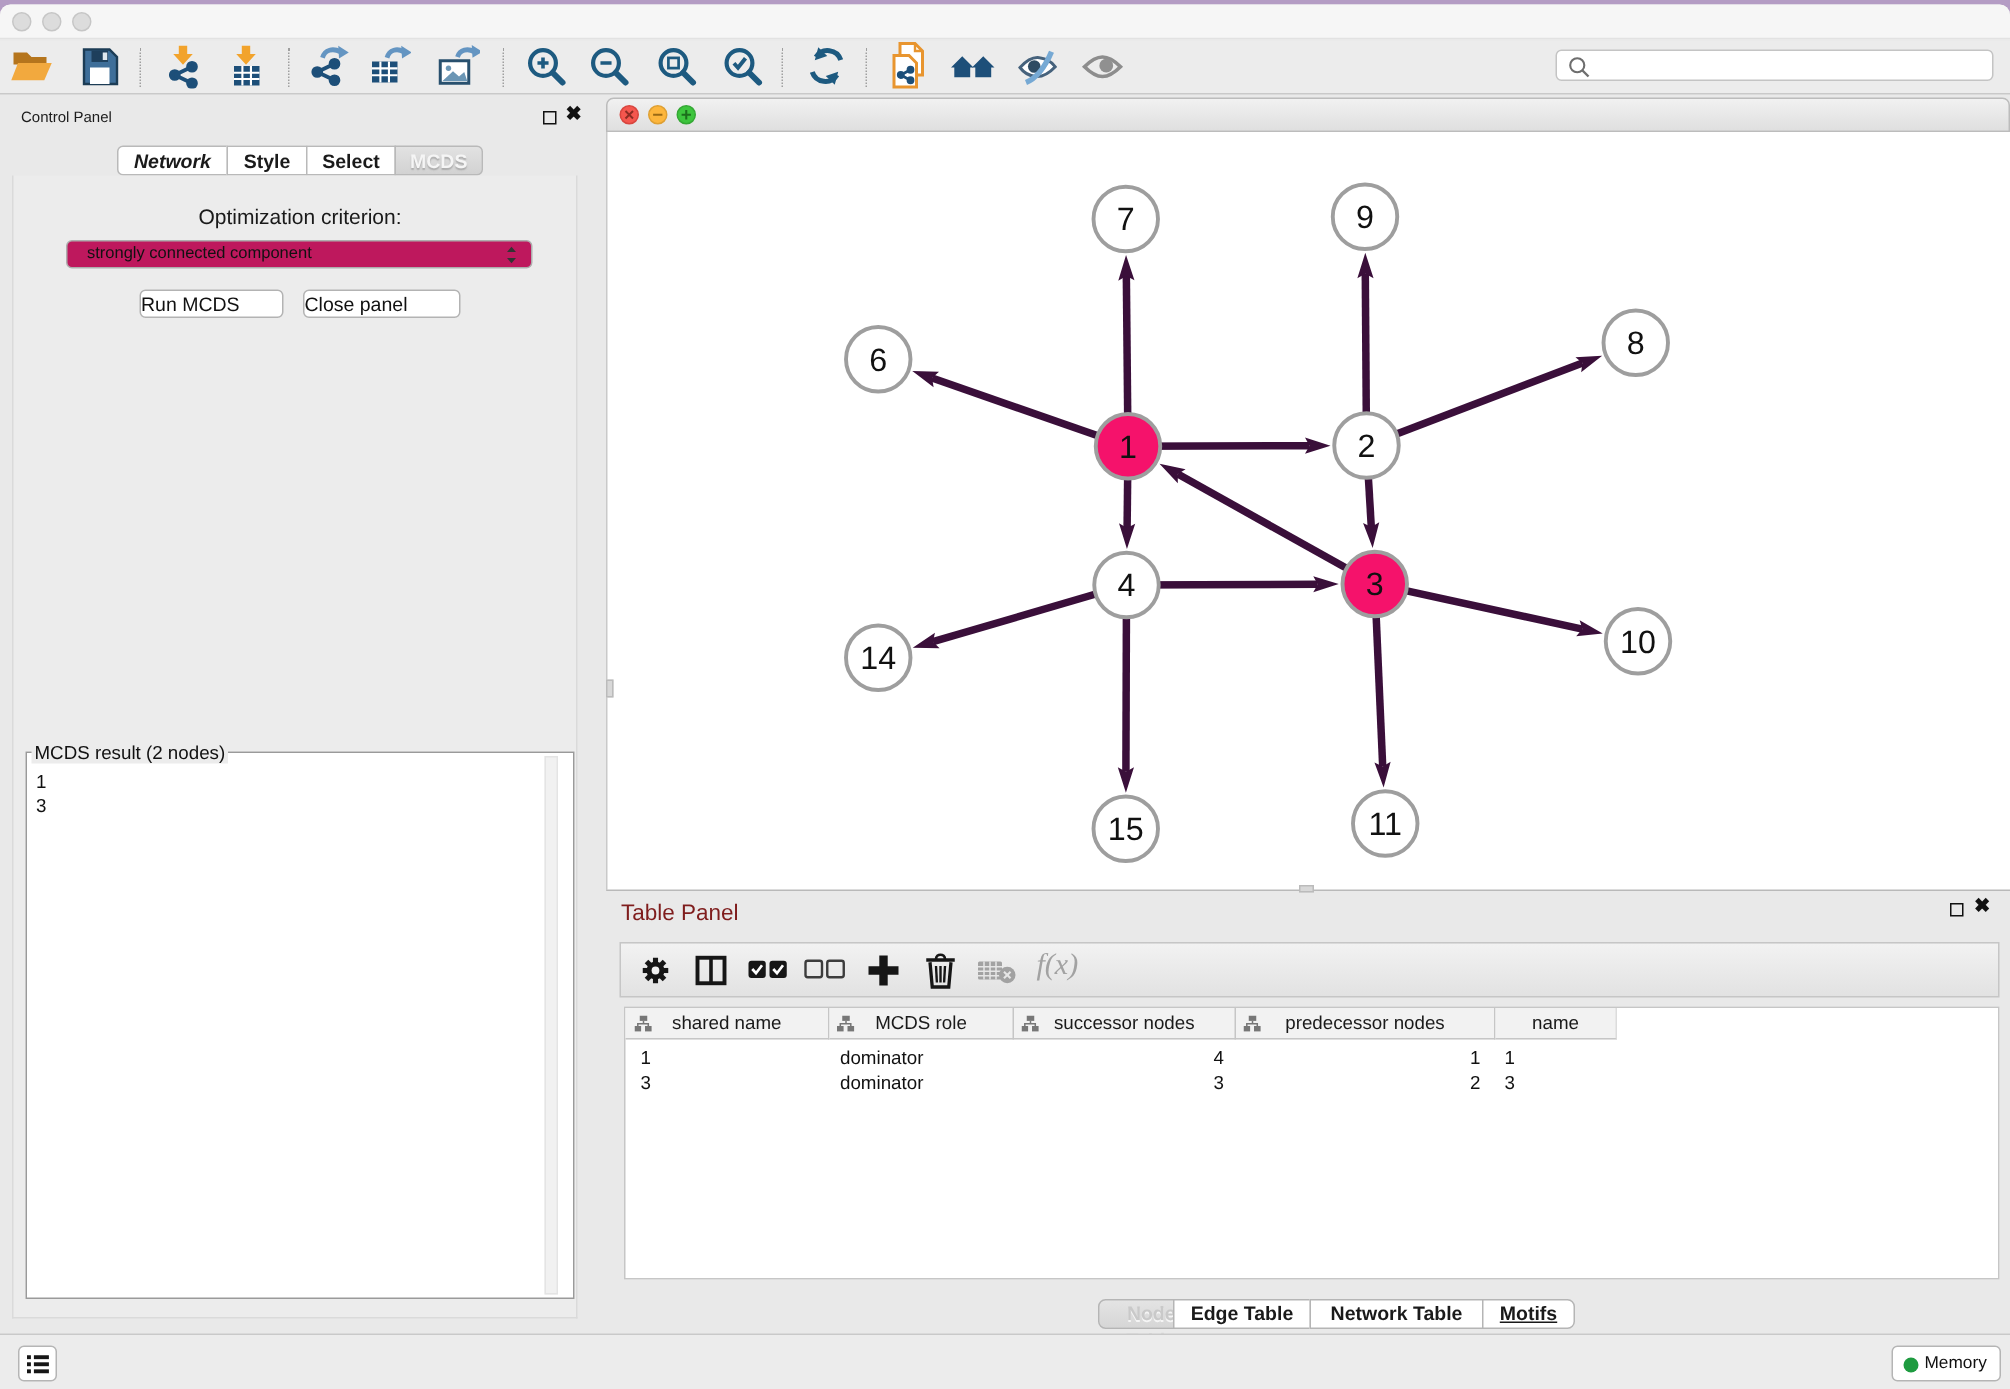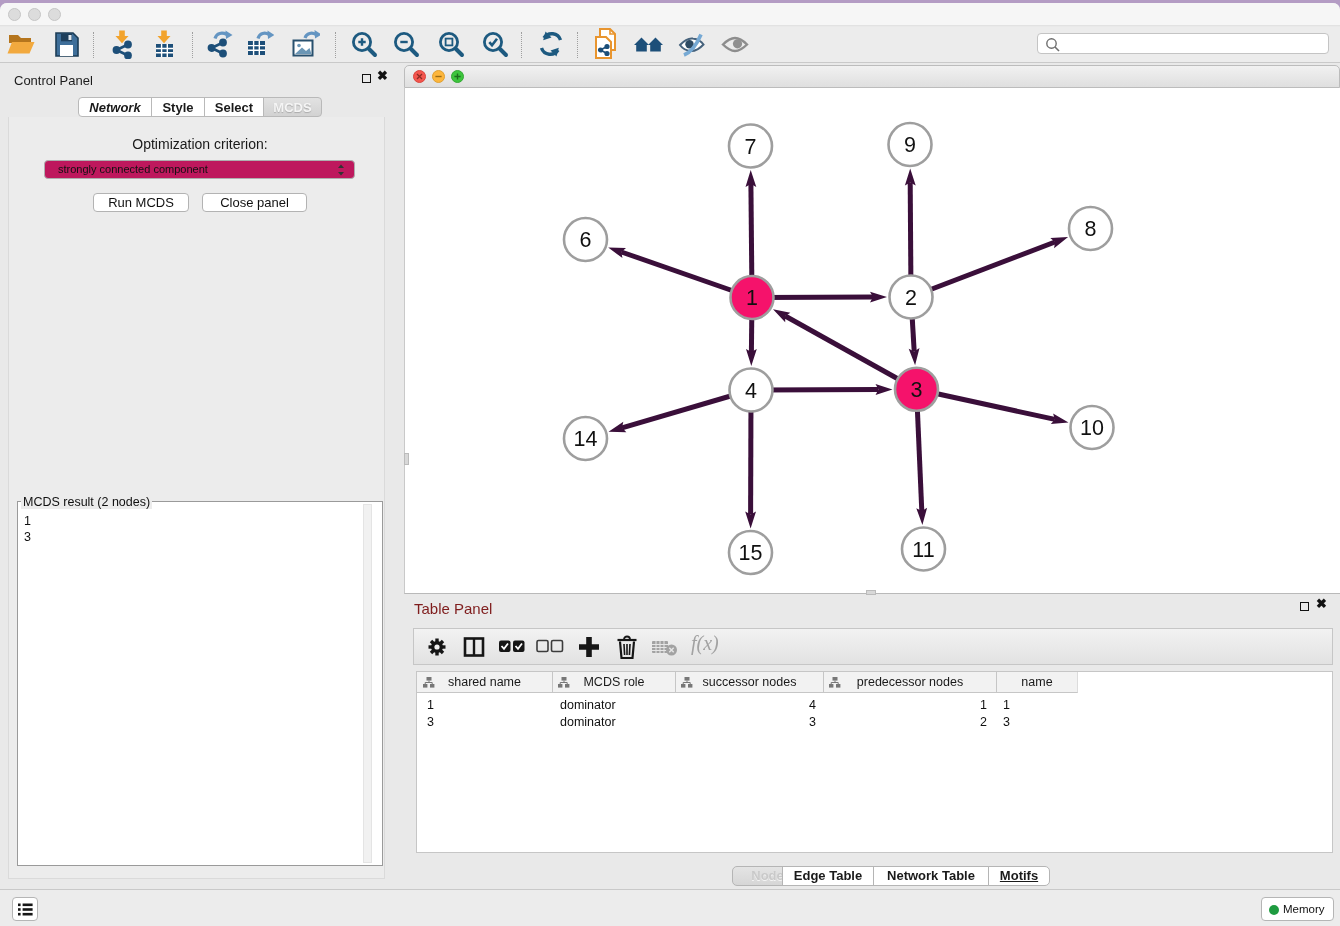--- a/index.html
+++ b/index.html
@@ -7,28 +7,28 @@
 body { background:#b49cc4; font-family:"Liberation Sans", sans-serif; position:relative; }
 .abs { position:absolute; }
 #win { position:absolute; left:0; top:3px; width:1340px; height:923px; background:#e9e9e9; border-radius:7px 7px 0 0; }
 #titlebar { position:absolute; left:0; top:3px; width:1340px; height:23px; background:#f6f6f6; border-radius:7px 7px 0 0; border-bottom:1px solid #e2e2e2; }
 .tl-circle { position:absolute; width:13px; height:13px; border-radius:50%; background:#dcdcdc; border:1px solid #c6c6c6; top:5px; }
 #title-text { position:absolute; top:3px; width:100%; text-align:center; font-size:13px; color:#b4b4b4; }
 #toolbar { position:absolute; left:0; top:27px; width:1340px; height:36px; background:#ececec; border-bottom:1px solid #c9c9c9; }
 .tbsep { position:absolute; top:5px; height:26px; width:0; border-left:1px dotted #9f9f9f; }
 #searchbox { position:absolute; left:1037px; top:33px; width:292px; height:21px; background:#fff; border:1px solid #c4c4c4; border-radius:4px; }
 
-#cp-title { position:absolute; left:14px; top:73px; font-size:13px; color:#1c1c1c; }
+#cp-title { position:absolute; left:14px; top:73px; font-size:10px; color:#1c1c1c; }
 .win-sq { position:absolute; width:9px; height:9px; border:1.5px solid #111; }
 .win-x { position:absolute; font-size:13px; font-weight:bold; color:#111; }
 .cptab { position:absolute; top:97px; height:20px; background:#fff; border:1px solid #b9b9b9; font-size:13px; font-weight:bold; color:#1a1a1a; text-align:center; line-height:19px; }
 #cp-inner { position:absolute; left:8px; top:117px; width:377px; height:762px; background:#ececec; border:1px solid #dadada; border-top:none; }
 #opt-label { position:absolute; left:0; top:136px; width:400px; text-align:center; font-size:14px; color:#1a1a1a; }
 #dropdown { position:absolute; left:44px; top:160px; width:311px; height:19px; background:#be185d; border:1px solid #aeaeae; border-radius:4px; font-size:11px; line-height:17px; padding-left:13px; color:#111; }
-.btn { position:absolute; top:193px; height:19px; background:#fff; border:1px solid #b3b3b3; border-radius:4px; font-size:13px; color:#111; text-align:center; line-height:17px; }
+.btn { position:absolute; top:193px; height:19px; background:#fff; border:1px solid #b3b3b3; border-radius:4px; font-size:13px; color:#111; line-height:17px; }
 #fieldset { position:absolute; left:17px; top:501px; width:366px; height:365px; border:1px solid #9a9a9a; background:#fff; }
 #fieldset-legend { position:absolute; left:21px; top:495px; font-size:12.5px; color:#111; background:#ececec; padding:0 2px; }
 
 #netpanel { position:absolute; left:404px; top:65px; width:936px; height:530px; }
 #net-titlebar { position:absolute; left:0; top:0; width:936px; height:23px; background:linear-gradient(#f1f1f1,#dfdfdf); border:1px solid #bcbcbc; border-radius:5px 5px 0 0; }
 .traffic { position:absolute; top:4.5px; width:13px; height:13px; border-radius:50%; }
 #net-title { position:absolute; top:4px; width:100%; text-align:center; font-size:12.5px; font-weight:bold; color:#1a1a1a; letter-spacing:0.5px; }
 #canvas { position:absolute; left:0; top:23px; width:936px; height:506px; background:#fff; border-left:1px solid #c9c9c9; border-bottom:1px solid #b9b9b9; }
 
 #tp-title { position:absolute; left:414px; top:600px; font-size:15px; color:#7f1d1d; }

